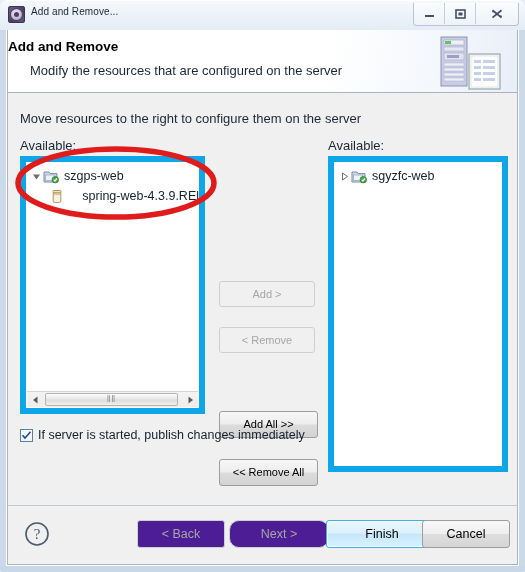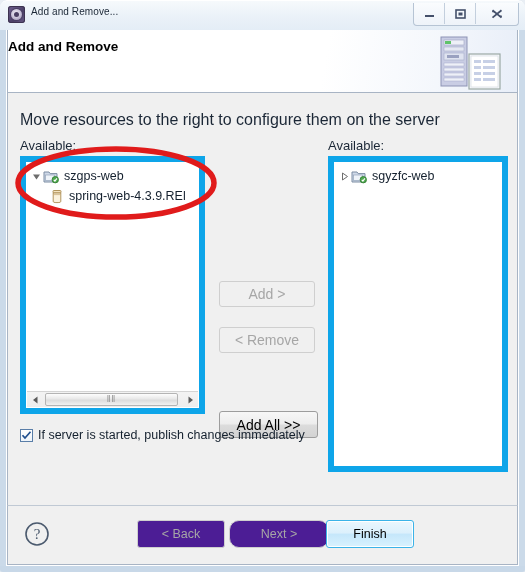--- a/index.html
+++ b/index.html
@@ -134,21 +134,21 @@
     width: 511px; height: 412px;
     background: #f0f0f0;
     border-left: 1px solid #a8b4c4;
     border-right: 1px solid #a8b4c4;
     box-sizing: border-box;
   }
 
   .instruction {
     position: absolute;
     left: 12px; top: 18px;
-    font-size: 16px;
+    font-size: 13px;
     color: #1b2736;
     white-space: nowrap;
   }
   .lbl-available {
     position: absolute;
     left: 12px; top: 45px;
     font-size: 13px;
     color: #1b2736;
   }
   .lbl-configured {
@@ -171,21 +171,21 @@
     position: relative;
     height: 20px;
     display: flex;
     align-items: center;
     font-size: 12.5px;
     color: #14202e;
     white-space: nowrap;
     overflow: hidden;
   }
   .tree-row.level0 { padding-left: 4px; }
-  .tree-row.level1 { padding-left: 24px; }
+  .tree-row.level1 { padding-left: 24px; justify-content: space-between; }
 
   .twisty {
     width: 13px;
     flex: none;
     display: flex;
     align-items: center;
     justify-content: center;
   }
 
   .icon-proj {
@@ -227,21 +227,21 @@
     border-radius: 2px;
     box-sizing: border-box;
     display: flex; align-items: center; justify-content: center;
   }
   .grip { font-size: 9px; color: #8b8b8b; letter-spacing: 1px; line-height: 1; }
 
   
   .btn {
     position: absolute;
     box-sizing: border-box;
-    font-size: 14px;
+    font-size: 11px;
     text-align: right;
     line-height: 1;
     display: flex;
     align-items: center;
     justify-content: center;
     border-radius: 3px;
     user-select: none;
   }
   .btn-enabled {
     background: linear-gradient(180deg,#f7f7f7 0%, #ededed 48%, #dcdcdc 52%, #d3d3d3 100%);
@@ -298,21 +298,21 @@
     top: 14px;
     height: 28px;
     box-sizing: border-box;
     font-size: 12.5px;
     display: flex; align-items: center; justify-content: center;
     border-radius: 3px;
     user-select: none;
   }
   #btn-back   { left: 129px; width: 88px; }
   #btn-next   { left: 221px; width: 100px; border-radius: 10px; }
-  #btn-finish { left: 318px; width: 88px; }
+  #btn-finish { left: 318px; width: 112px; }
   #btn-cancel { left: 414px; width: 88px; }
   .fbtn.disabled {
     background: #4c1d95;
     border: 1px solid #cfcfcf;
     color: #a6a6a6;
   }
   .fbtn.normal {
     background: linear-gradient(180deg,#f8f8f8 0%, #efefef 48%, #dedede 52%, #d5d5d5 100%);
     border: 1px solid #9d9d9d;
     color: #000000;
@@ -361,20 +361,21 @@
         <svg width="16" height="12" viewBox="0 0 16 12">
           <path d="M3.5,2.2 L12.5,9.6 M12.5,2.2 L3.5,9.6" stroke="#44506a" stroke-width="1.8" fill="none"></path>
           <path d="M3.2,3.6 L6,3.6 M10,8.3 L12.8,8.3" stroke="#44506a" stroke-width="1.4" fill="none"></path>
         </svg>
       </div>
     </div>
   </div>
 
   <div class="header">
     <div class="header-title">Add and Remove</div>
+    <div class="header-sub">Modify the resources that are configured on the server</div>
 
     <svg class="header-icon" viewBox="0 0 72 56">
 
       <rect x="6" y="3" width="26" height="49" fill="#c9cde4" stroke="#8d93b5" stroke-width="1"></rect>
       <rect x="9" y="6" width="20" height="5" fill="#eef0f8" stroke="#a7adc9" stroke-width="0.7"></rect>
       <rect x="10" y="7" width="6" height="3" fill="#5fc36a"></rect>
       <rect x="9" y="13" width="20" height="4" fill="#e5e8f3" stroke="#a7adc9" stroke-width="0.6"></rect>
       <rect x="9" y="19" width="20" height="7" fill="#dfe3f0" stroke="#a7adc9" stroke-width="0.6"></rect>
       <rect x="12" y="21" width="12" height="3" fill="#9aa1c0"></rect>
       <rect x="9" y="29" width="20" height="3" fill="#eef0f8" stroke="#a7adc9" stroke-width="0.5"></rect>
@@ -472,20 +473,21 @@
             </svg>
           </span>
           <span>sgyzfc-web</span>
         </div>
       </div>
     </div>
 
     <div class="btn btn-disabled" id="btn-add">Add &gt;</div>
     <div class="btn btn-disabled" id="btn-remove">&lt; Remove</div>
     <div class="btn btn-enabled" id="btn-add-all">Add All &gt;&gt;</div>
+    <div class="btn btn-enabled" id="btn-remove-all">&lt;&lt; Remove All</div>
 
     <div class="check-row">
       <span class="checkbox">
         <svg width="11" height="11" viewBox="0 0 11 11">
           <path d="M1.5,5.2 L4,8 L9.5,1.8" stroke="#1f4f8f" stroke-width="1.7" fill="none"></path>
         </svg>
       </span>
       <span>If server is started, publish changes immediately</span>
     </div>
 
@@ -493,19 +495,20 @@
 
   <div class="footer">
     <svg class="help-icon" viewBox="0 0 26 26">
       <circle cx="13" cy="13" r="11" fill="none" stroke="#4b5a6e" stroke-width="1.6"></circle>
       <text x="13" y="18.4" text-anchor="middle" font-family="Liberation Serif, serif" font-size="15" fill="#4b5a6e">?</text>
     </svg>
 
     <div class="fbtn disabled" id="btn-back">&lt; Back</div>
     <div class="fbtn disabled" id="btn-next">Next &gt;</div>
     <div class="fbtn default" id="btn-finish">Finish</div>
+    <div class="fbtn normal" id="btn-cancel">Cancel</div>
   </div>
 
   <svg class="annot" viewBox="0 0 525 572">
     <ellipse cx="116" cy="183" rx="98" ry="34" fill="none" stroke="#e01b1b" stroke-width="5.5"></ellipse>
   </svg>
 
 </div>
 
 </body></html>

